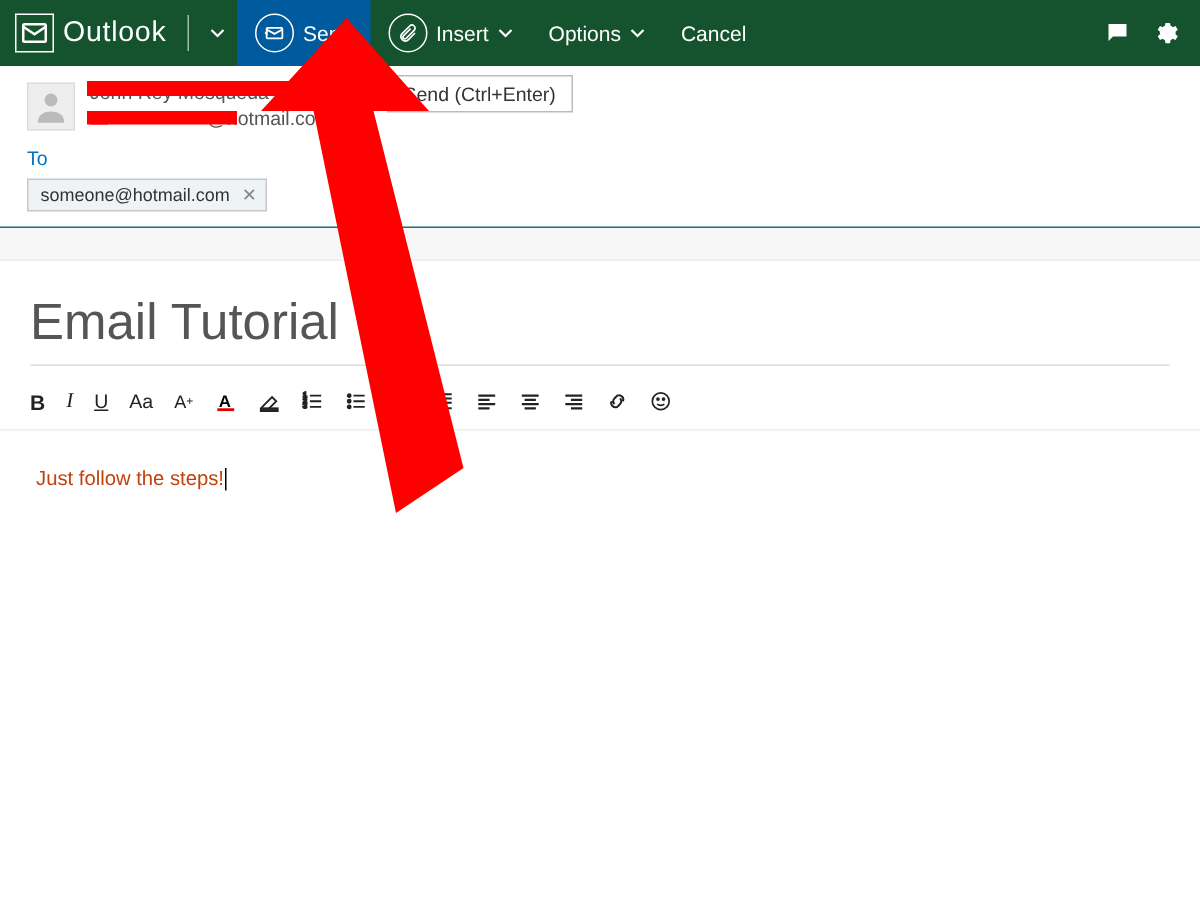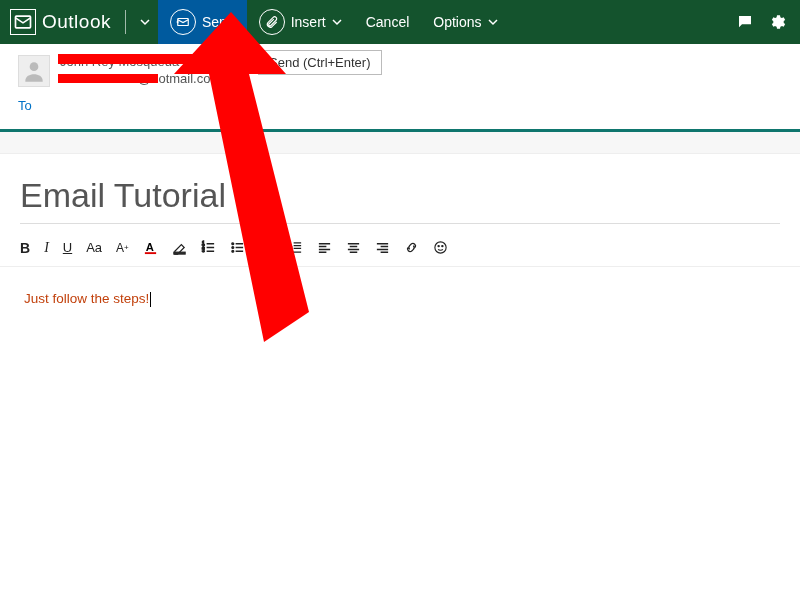--- a/index.html
+++ b/index.html
@@ -15,21 +15,21 @@
   .tb-btn.active { background: #005a9e; }
   .tb-circle { width: 26px; height: 26px; border: 1.5px solid #fff; border-radius: 50%; display: flex; align-items: center; justify-content: center; }
   .tb-circle svg { width: 14px; height: 14px; }
   .spacer { flex: 1; }
   .tooltip { position: absolute; top: 50px; left: 258px; background: #fff; border: 1px solid #bbb; padding: 4px 10px; font-size: 13px; color: #333; }
   .from-area { padding: 10px 18px 8px 18px; display: flex; align-items: center; gap: 10px; position: relative; }
   .avatar { width: 32px; height: 32px; background: #eee; border: 1px solid #ddd; display: flex; align-items: center; justify-content: center; }
   .avatar svg { width: 26px; height: 26px; fill: #bbb; }
   .from-lines { line-height: 1.3; font-size: 13px; color: #555; }
   .redact { position: absolute; background: #ff0000; }
-  .to-area { padding: 2px 18px 10px 18px; border-bottom: 3px solid #0f766e; }
+  .to-area { padding: 2px 18px 10px 18px; border-bottom: 1px solid #0f766e; }
   .to-label { color: #0072c6; font-size: 13px; cursor: pointer; display: inline-block; margin-bottom: 6px; }
   .chip-row { }
   .chip { display: inline-flex; align-items: center; border: 1px solid #c8c8c8; background: #eef3f6; padding: 3px 6px 3px 8px; font-size: 12px; color: #333; }
   .chip-x { margin-left: 8px; color: #888; cursor: pointer; font-size: 12px; }
   .divider-gap { height: 22px; background: #f7f7f7; border-bottom: 1px solid #eee; }
   .subject-row { padding: 18px 20px 10px 20px; }
   .subject-input { width: 100%; border: none; border-bottom: 1px solid #ddd; font-size: 34px; font-weight: 300; color: #555; padding: 4px 0 8px 0; outline: none; font-family: inherit; }
   .fmt-bar { padding: 6px 20px 10px 20px; display: flex; align-items: center; gap: 14px; color: #222; font-size: 13px; border-bottom: 1px solid #eee; }
   .fmt-item { cursor: pointer; display: flex; align-items: center; }
   .fmt-b { font-weight: bold; font-size: 14px; }
@@ -80,28 +80,28 @@
         </svg>
     </span>
     <span>Insert</span>
     <svg class="caret-down" viewBox="0 0 10 10">
         <path d="M1 3l4 4 4-4" stroke="#fff" stroke-width="1.5" fill="none"></path>
       </svg>
   </div>
 
 
   <div class="tb-btn">
-    <span>Cancel</span>
-  </div>
-
-  <div class="tb-btn">
     <span>Options</span>
     <svg class="caret-down" viewBox="0 0 10 10">
         <path d="M1 3l4 4 4-4" stroke="#fff" stroke-width="1.5" fill="none"></path>
       </svg>
+  </div>
+
+  <div class="tb-btn">
+    <span>Cancel</span>
   </div>
 
   <div class="spacer"></div>
 
   <div class="tb-btn" style="padding:0 10px">
     <svg width="18" height="18" viewBox="0 0 24 24" fill="#fff">
         <path d="M4 4h16v11H8l-4 4V4z"></path>
       </svg>
   </div>
   <div class="tb-btn" style="padding:0 14px 0 4px">
@@ -127,20 +127,26 @@
     <div><span style="visibility:hidden">xxxxxxxxxxxx</span><span>@hotmail.com</span></div>
   </div>
 
   <div class="redact" style="top:10px;left:58px;width:138px;height:10px"></div>
   <div class="redact" style="top:30px;left:58px;width:100px;height:9px"></div>
   <div class="redact" style="top:30px;left:60px;width:12px;height:9px"></div>
 </div>
 
 <div class="to-area">
   <div class="to-label">To</div>
+  <div class="chip-row">
+    <span class="chip">
+      <span>someone@hotmail.com</span>
+      <span class="chip-x">✕</span>
+    </span>
+  </div>
 </div>
 
 <div class="divider-gap"></div>
 
 <div class="subject-row">
   <input class="subject-input" value="Email Tutorial" style="">
 </div>
 
 <div class="fmt-bar">
   <span class="fmt-item fmt-b">B</span>

